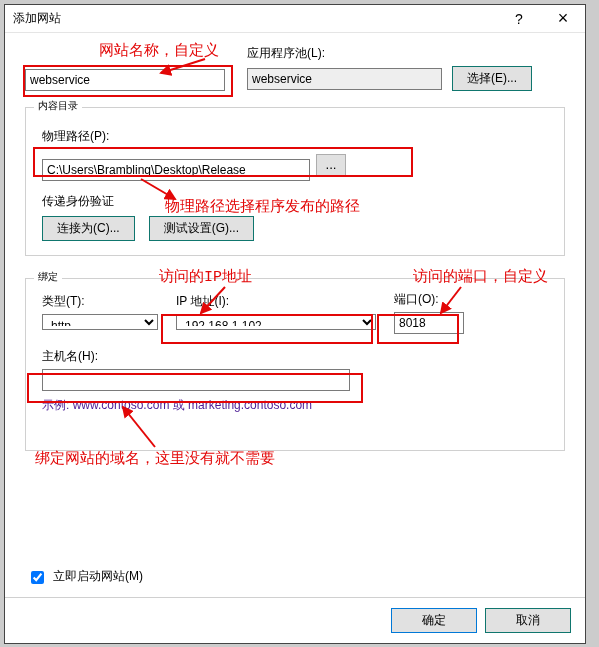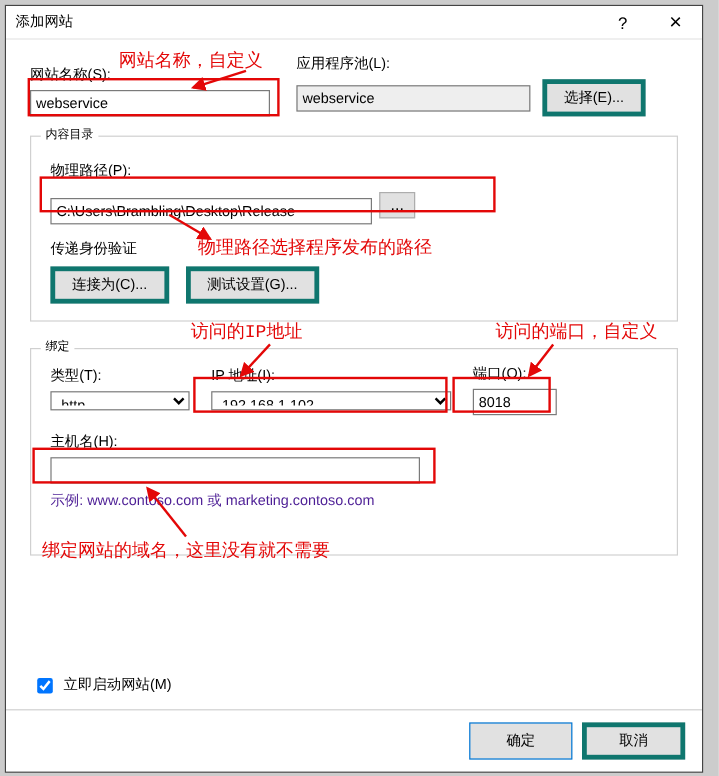--- a/index.html
+++ b/index.html
@@ -48,21 +48,21 @@
     font-family: inherit;
     font-size: 12px;
     padding: 3px 4px;
     border: 1px solid #7a7a7a;
     background: #fff;
   }
   input[type=text] { height: 22px; }
   select { height: 16px; }
   .btn {
     background: #e1e1e1;
-    border: 4px solid #0f766e;
+    border: 1px solid #0f766e;
     font-size: 12px;
     padding: 3px 14px;
     min-height: 24px;
     cursor: default;
   }
   .groupbox {
     border: 1px solid #d0d0d0;
     padding: 12px 16px 14px 16px;
     margin-top: 16px;
     position: relative;
@@ -124,21 +124,20 @@
       </div>
     <div class="tbtn" style="font-size:18px;">
         <span>×</span>
       </div>
   </div>
 
   <div class="content">
 
     <div style="display:flex; gap:22px; align-items:flex-end;">
       <div style="width:200px;">
-        <span class="label">网站名称(S):</span>
         <input type="text" style="width: 200px;" value="webservice">
       </div>
       <div style="flex:1;">
         <span class="label">应用程序池(L):</span>
         <div style="display:flex; gap:10px; align-items:center;">
           <input type="text" readonly="" style="width: 195px; background: rgb(238, 238, 238);" value="webservice">
           <button class="btn">选择(E)...</button>
         </div>
       </div>
     </div>

